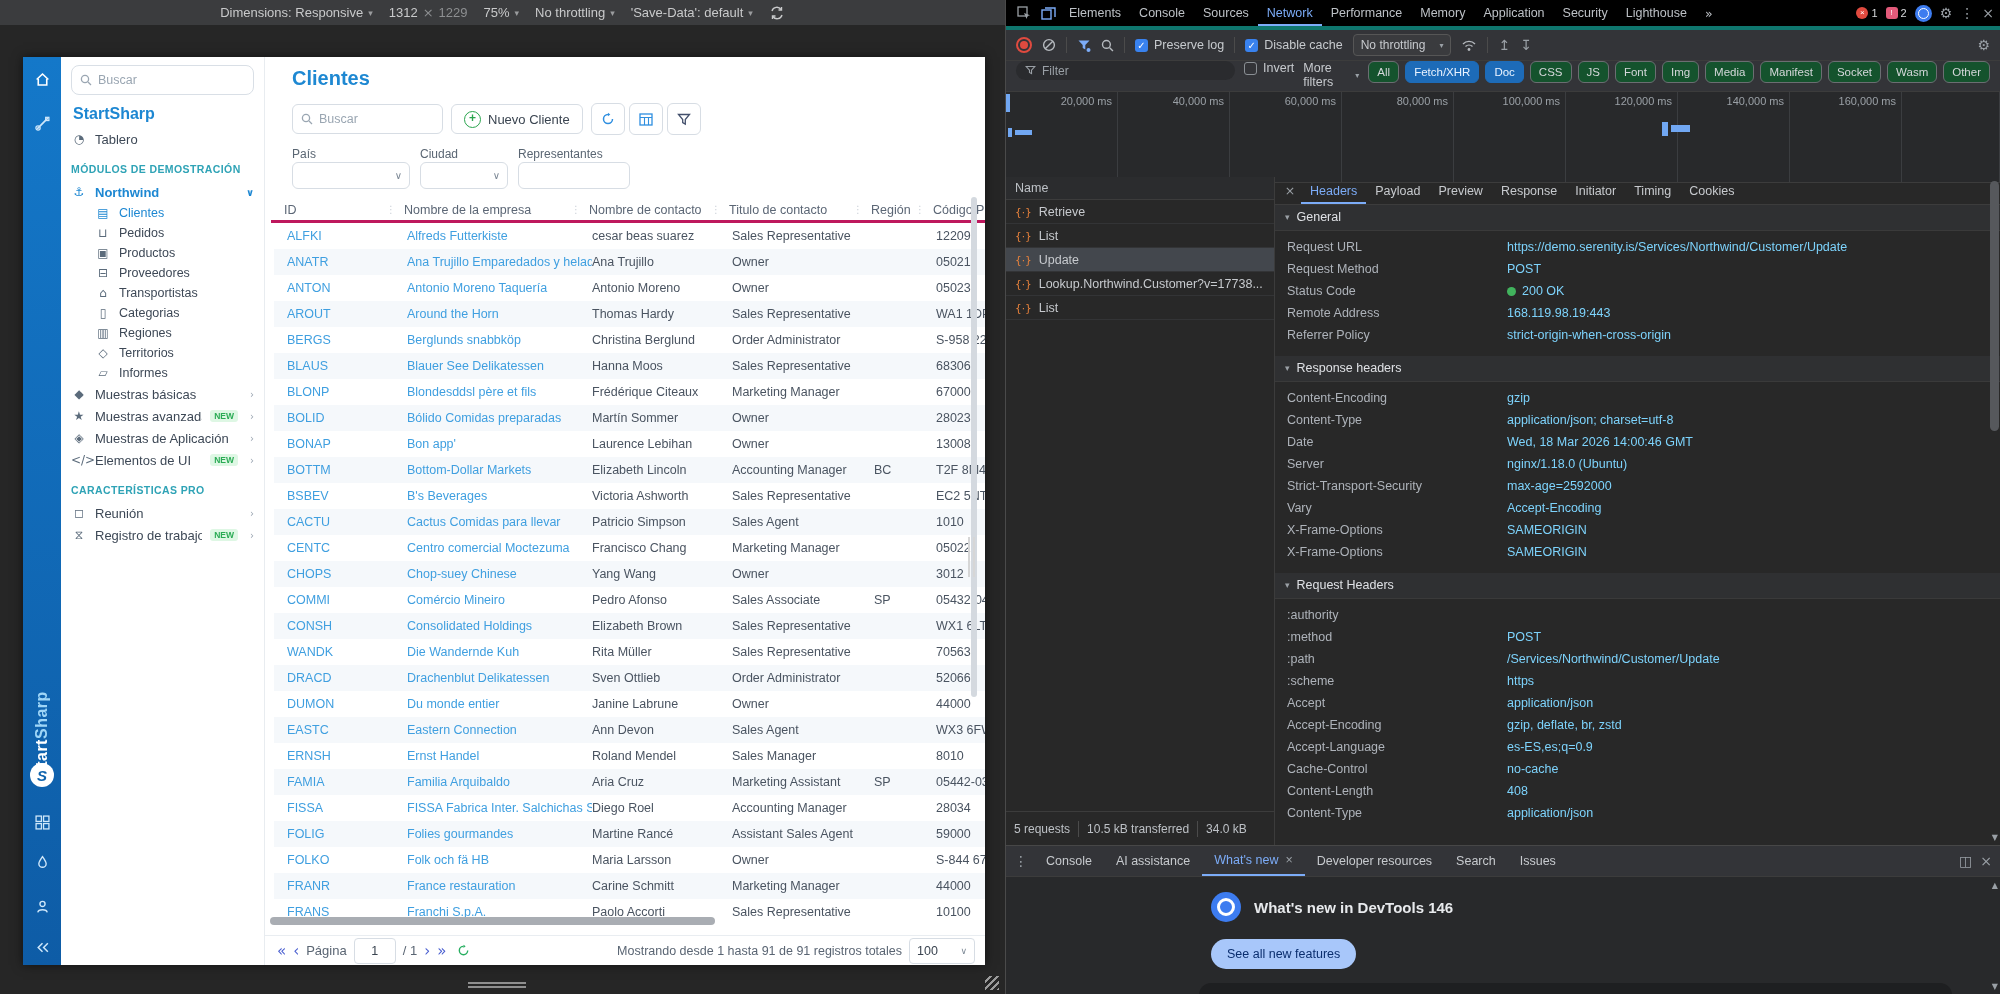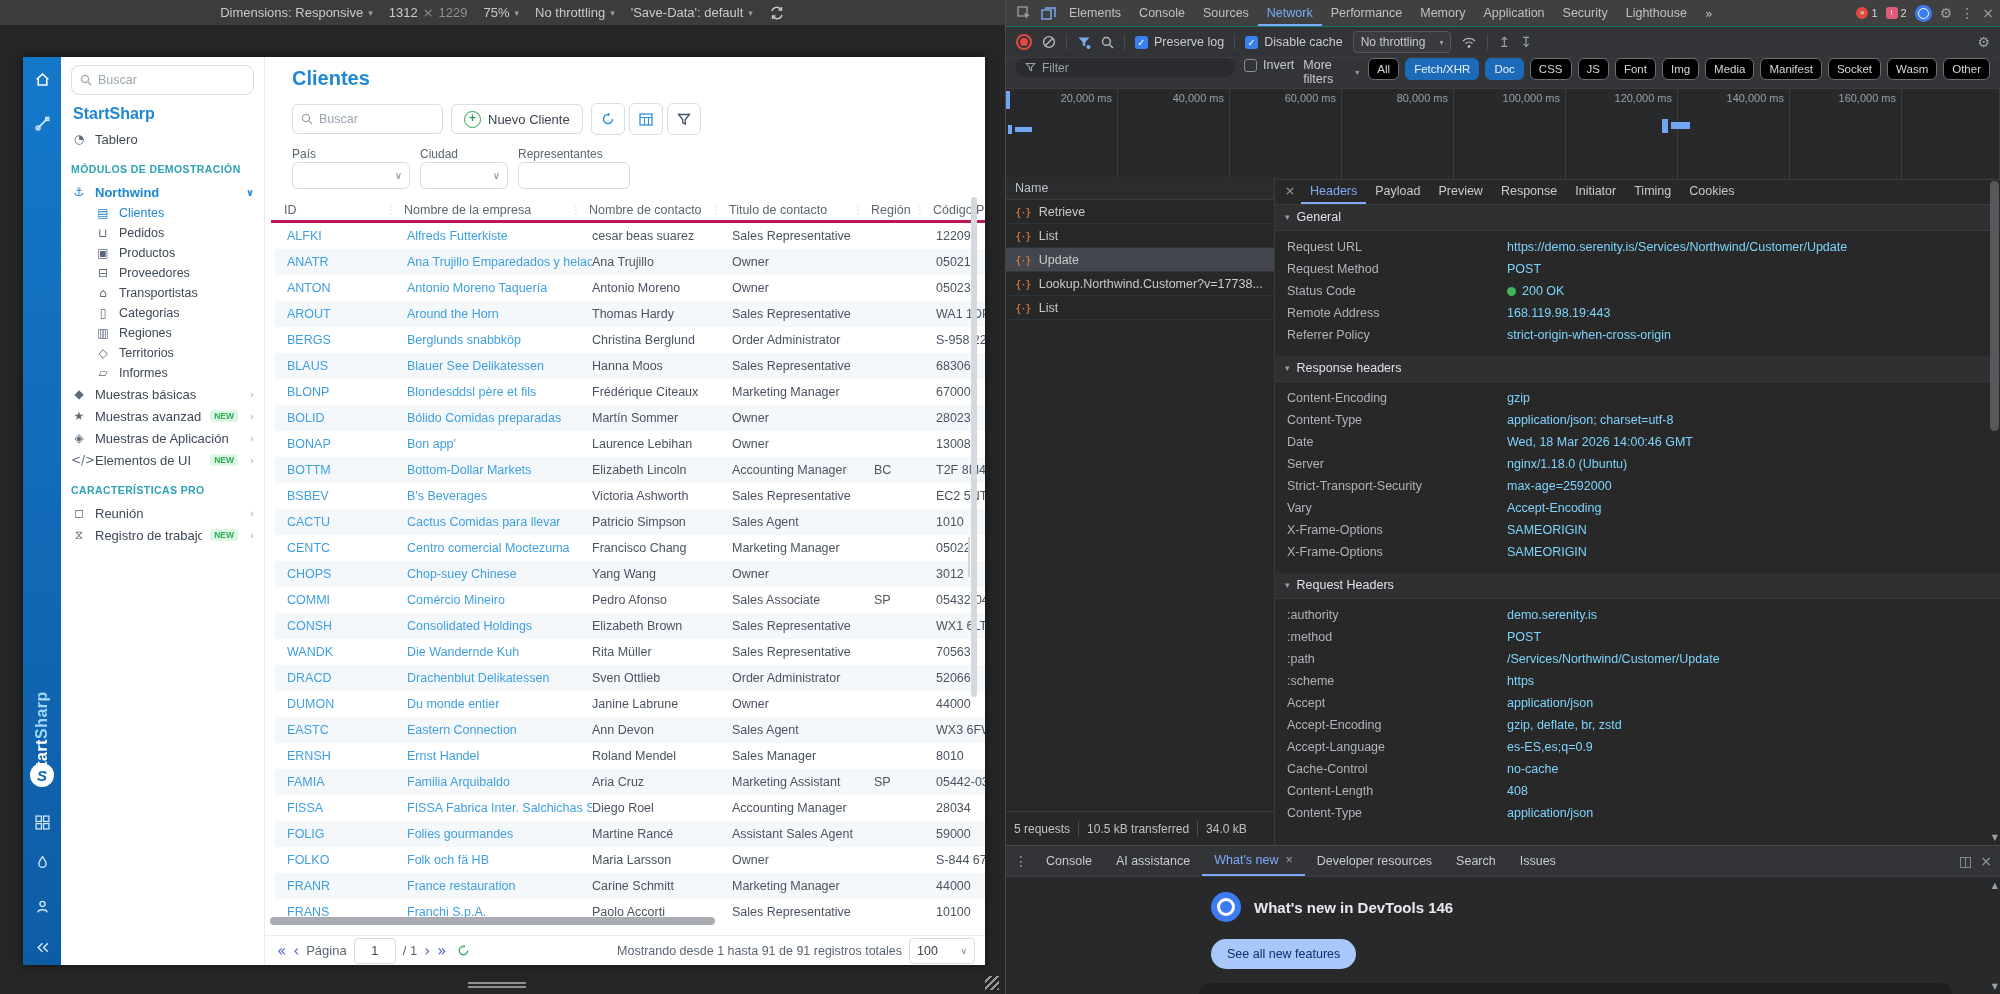--- a/index.html
+++ b/index.html
@@ -83,21 +83,21 @@
   .pagebar{position:absolute;left:0;bottom:0;width:720px;height:30px;border-top:1px solid #e9edf1;
     display:flex;align-items:center;padding:0 10px 0 12px;box-sizing:border-box;gap:7px;font-size:13px;color:#5a6573;}
   .pg{color:#4a5fd0;font-size:15px;cursor:pointer;}
   .pg-in{width:40px;height:24px;border:1px solid #d7dde4;border-radius:4px;text-align:center;line-height:24px;font-size:12.5px;color:#3a4450;}
   .pg-info{margin-left:auto;font-size:12.5px;}
   .pg-size{width:50px;height:24px;border:1px solid #d7dde4;border-radius:4px;display:flex;align-items:center;
     justify-content:space-between;padding:0 7px;font-size:12.5px;color:#3a4450;}
   
   .dt{position:absolute;left:1005px;top:0;width:995px;height:994px;background:#282828;border-left:1px solid #4a4a4a;
     box-sizing:border-box;color:#c7cace;font-size:12.5px;}
-  .dt-tabbar{height:26px;background:#404040;border-bottom:1px solid #0f766e;display:flex;align-items:center;padding:0 6px;}
+  .dt-tabbar{height:26px;background:#000000;border-bottom:4px solid #0f766e;display:flex;align-items:center;padding:0 6px;}
   .dt-tab{padding:0 9px;height:25px;line-height:25px;color:#bdc1c6;cursor:pointer;white-space:nowrap;}
   .dt-tab.on{color:#7cacf8;border-bottom:2px solid #7cacf8;box-sizing:border-box;}
   .tb-ic{width:24px;height:20px;display:flex;align-items:center;justify-content:center;cursor:pointer;color:#9aa0a6;}
   .tb-right{margin-left:auto;display:flex;align-items:center;gap:8px;}
   .badge{display:flex;align-items:center;gap:3px;font-size:11px;color:#d7d9dc;cursor:pointer;}
   .err-dot{width:12px;height:12px;border-radius:50%;background:#e04a3f;color:#fff;font-size:8px;line-height:12px;text-align:center;}
   .iss-dot{width:12px;height:12px;border-radius:3px;background:#e25a7a;color:#fff;font-size:8px;line-height:12px;text-align:center;}
   .sync-dot{width:17px;height:17px;border-radius:50%;background:#3d7cf0;position:relative;cursor:pointer;}
   .sync-dot:after{content:"";position:absolute;inset:3px;border:1.5px solid #fff;border-radius:50%;}
   .glyph{color:#9aa0a6;font-size:14px;cursor:pointer;}
@@ -110,21 +110,21 @@
   .cb.on{background:#3982ef;color:#fff;font-size:10px;line-height:13px;text-align:center;}
   .cb.off{border:1.5px solid #8a8f94;}
   .lbl{display:flex;align-items:center;gap:6px;cursor:pointer;}
   .dd{height:20px;background:#3a3b3e;border:1px solid #565656;border-radius:4px;display:flex;align-items:center;
     gap:14px;padding:0 7px;font-size:12px;cursor:pointer;}
   .dd .car{font-size:8px;color:#9aa0a6;}
   
   .dt-filter{height:30px;background:#333438;border-bottom:1px solid #3c3c3c;display:flex;align-items:flex-start;gap:9px;padding:0 10px;}
   .f-in{width:236px;height:19px;background:#2a2b2e;border-radius:10px;display:flex;align-items:center;gap:6px;
     padding:0 9px;color:#9aa0a6;font-size:12px;}
-  .chip{height:20px;line-height:20px;padding:0 8px;border:1px solid #6b6e72;border-radius:6px;background:#000000;
+  .chip{height:20px;line-height:20px;padding:0 8px;border:1px solid #6b6e72;border-radius:6px;background:#14532d;
     font-size:11.5px;color:#d5d7da;cursor:pointer;white-space:nowrap;}
   .chip.on{background:#1d6bb8;border-color:#1d6bb8;color:#eaf3ff;}
   .morel{cursor:pointer;display:flex;align-items:center;}
   
   .ovw{height:90px;border-bottom:1px solid #3c3c3c;position:relative;background:#28292b;display:flex;overflow:hidden;}
   .ov-cell{width:112px;flex:none;border-right:1px solid #3b3d40;box-sizing:border-box;}
   .ov-cell span{display:block;text-align:right;padding:3px 5px 0 0;font-size:11px;color:#9aa0a6;white-space:nowrap;}
   .mark{position:absolute;background:#71a7f2;}
   
   .dt-main{position:absolute;left:0;top:177px;width:100%;height:668px;display:flex;}
@@ -1121,23 +1121,20 @@
       </div>
 
       <div class="band">
         <span class="tri u">▾</span>
         <span>Request Headers</span>
       </div>
       <div class="kv-group">
 
           <div class="kv">
             <span class="k">:authority</span>
-            <span class="v">
-              <span>demo.serenity.is</span>
-            </span>
           </div>
 
           <div class="kv">
             <span class="k">:method</span>
             <span class="v">
               <span>POST</span>
             </span>
           </div>
 
           <div class="kv">

